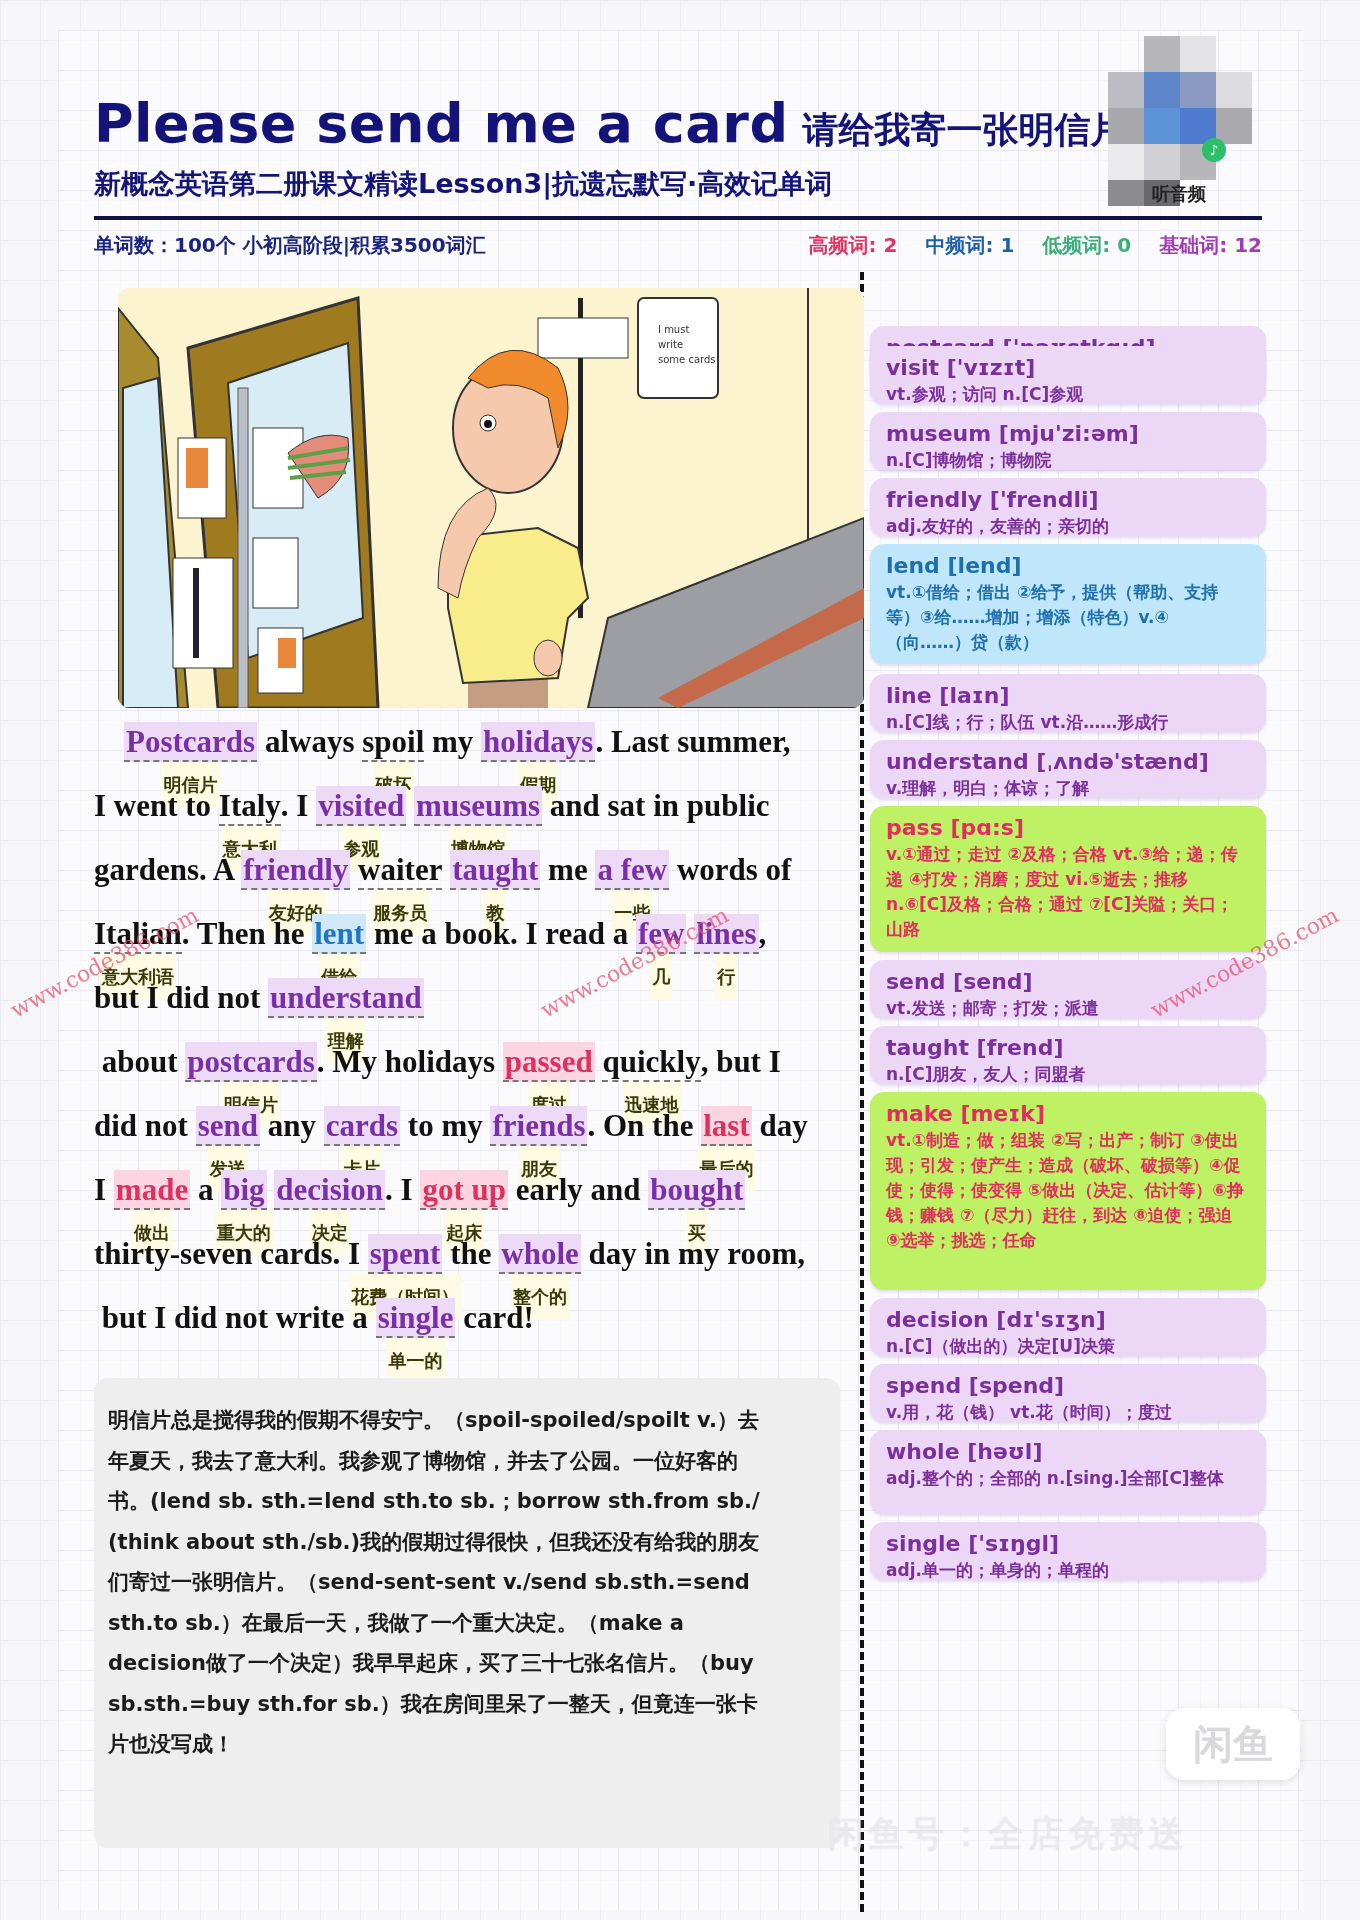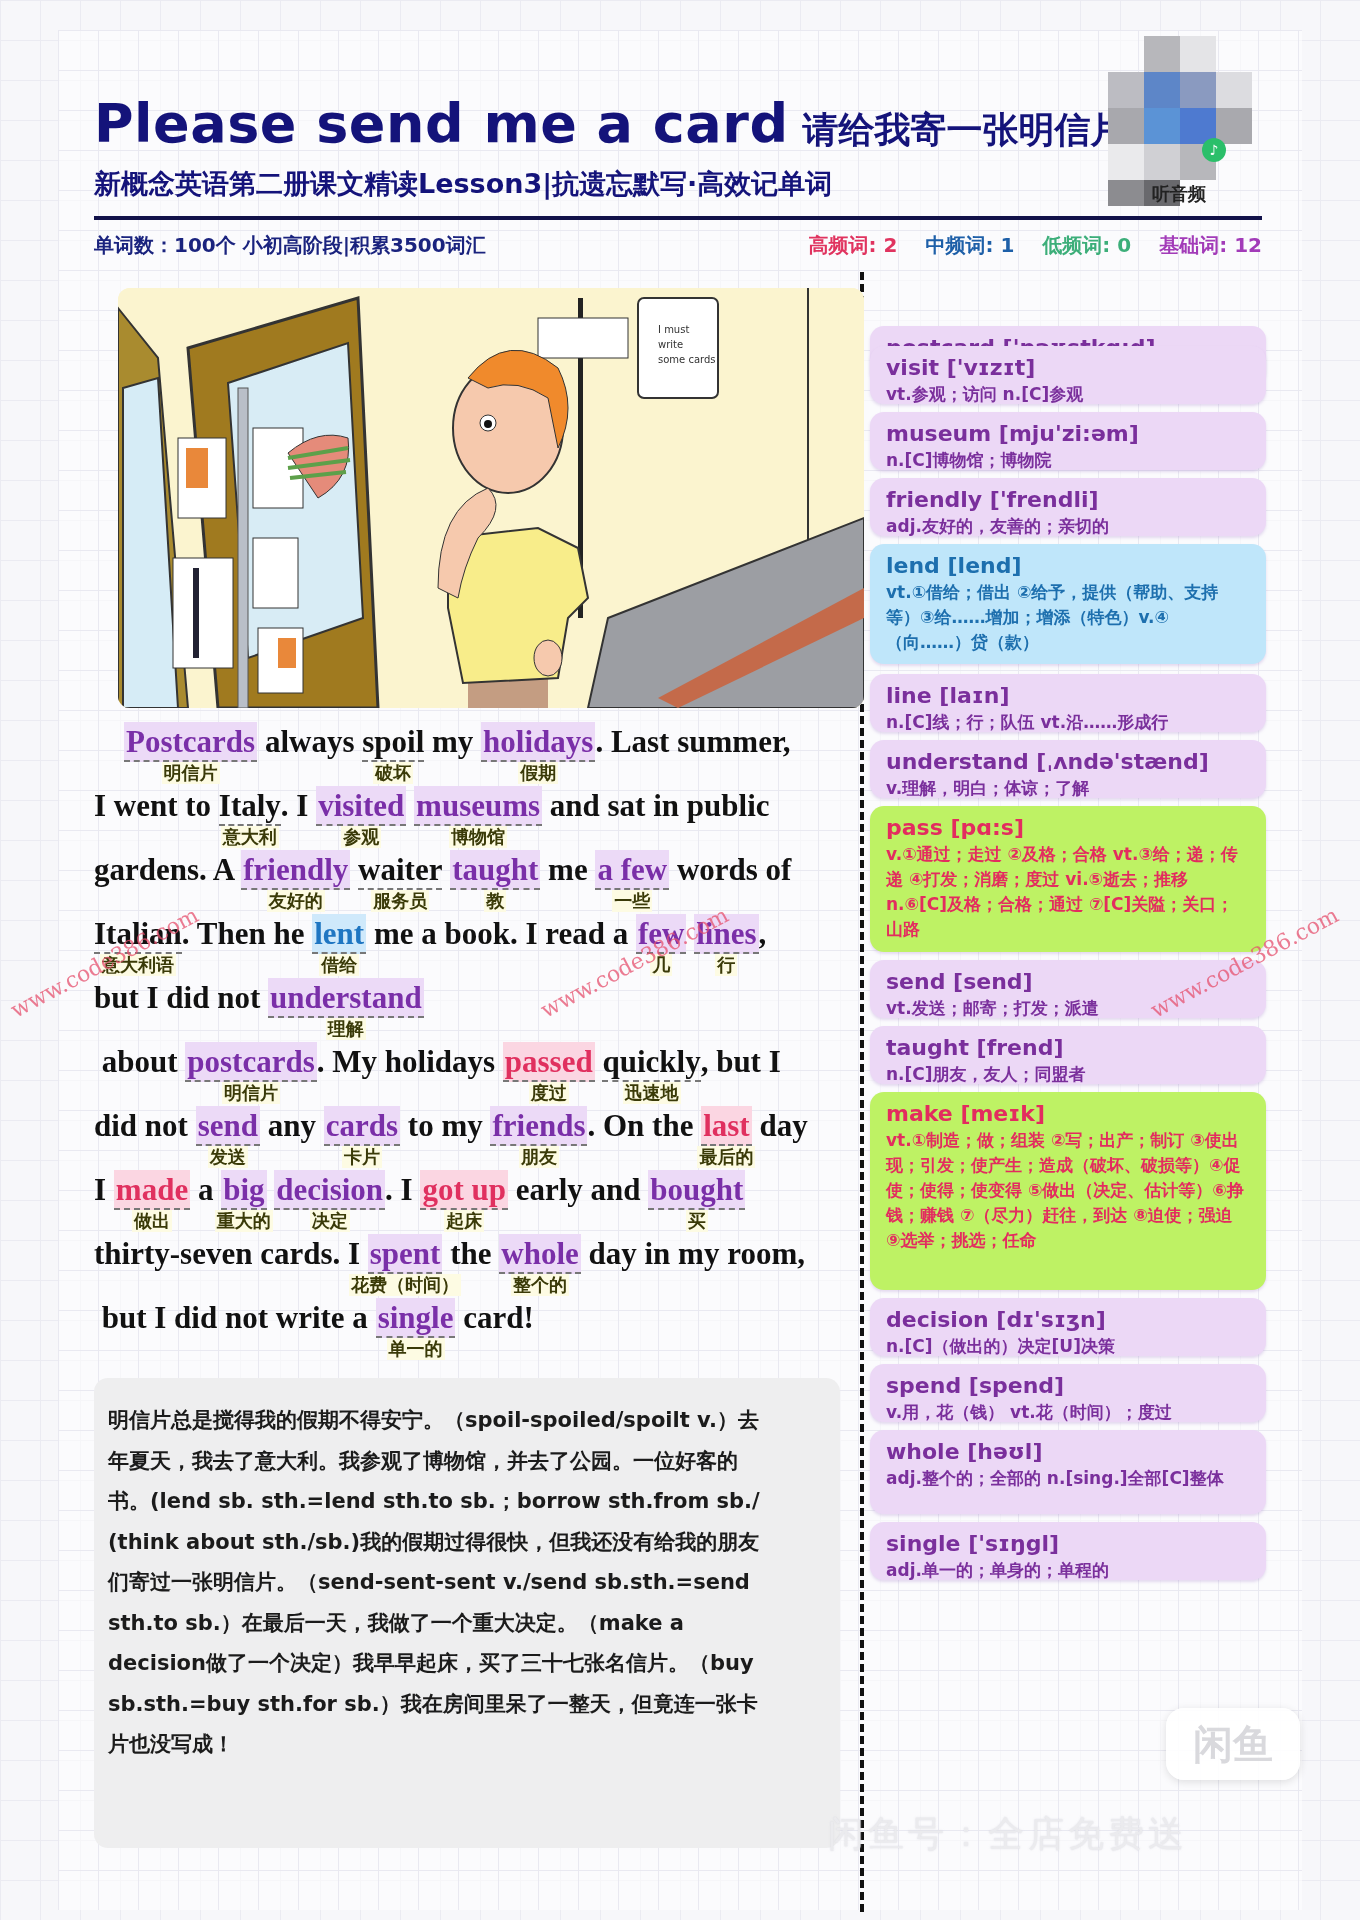--- a/index.html
+++ b/index.html
@@ -73,21 +73,21 @@
   .w { position: relative; display: inline-block; }
   .w.hl { padding: 0 2px; }
   .w .u {
     position: absolute; left: 0; right: 0; bottom: 0px; border-bottom: 2px dashed #777;
   }
   .w.hl-purple { background: #ecdaf7; color: #7a2fa8; }
   .w.hl-pink { background: #fbd6e2; color: #e0305f; }
   .w.hl-blue { background: #cfe9fb; color: #1f76c2; }
   .gloss {
     position: absolute; font-family: "DejaVu Sans", sans-serif; font-weight: bold;
-    font-size: 18px; color: #3a3a08; background: #fdfbe3; white-space: nowrap; padding: 0 2px;
+    font-size: 18px; color: #3a3a08; background: #fdfbe3; white-space: nowrap; padding: 12px 2px;
   }
   .translation {
     position: absolute; left: 94px; top: 1378px; width: 746px; height: 470px;
     background: #eeeeef; border-radius: 14px;
     padding: 22px 14px 0 14px; font-size: 21px; font-weight: bold; color: #1b1b1b;
     line-height: 40.5px;
   }
   .vocab-col { position: absolute; left: 870px; top: 280px; width: 396px; }
   .vcard {
     position: absolute; left: 0; width: 396px; border-radius: 14px;

